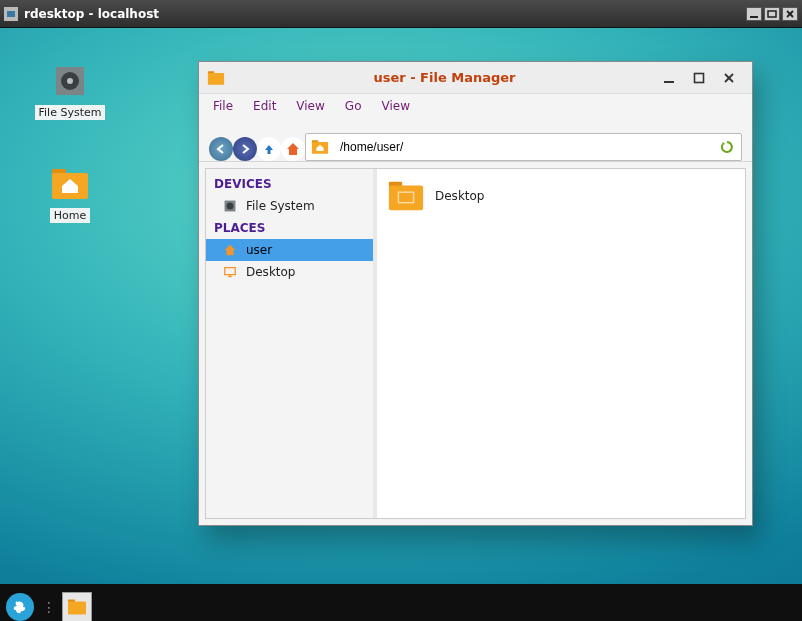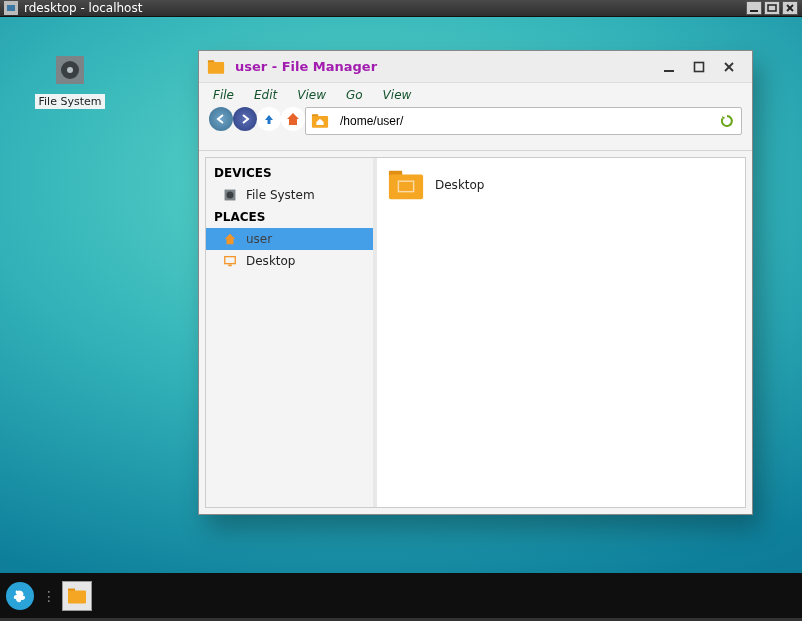--- a/index.html
+++ b/index.html
@@ -7,26 +7,26 @@
   font-family: "DejaVu Sans", "Liberation Sans", Arial, sans-serif;
   font-size: 12px;
   background: #333;
   width: 802px;
   height: 621px;
   overflow: hidden;
 }
 
 
 .outer-titlebar {
-  height: 17px;
+  height: 28px;
   background: linear-gradient(#4a4a4a, #2e2e2e);
   display: flex;
   align-items: center;
   color: #fff;
-  font-weight: normal;
+  font-weight: bold;
   font-size: 12px;
   padding: 0 4px;
   border-bottom: 1px solid #111;
 }
 .outer-titlebar .icon-slot {
   width: 14px; height: 14px; background:#bbb; margin-right:6px;
   display:flex;align-items:center;justify-content:center;
 }
 .outer-titlebar .spacer { flex:1; }
 .outer-btn {
@@ -79,47 +79,46 @@
   display:flex; align-items:center;
   padding: 0 8px;
   border-bottom: 1px solid #ddd;
 }
 .fm-title-icon {
   width: 18px; height: 16px;
   margin-right: 10px;
 }
 .fm-title-text {
   flex:1;
-  text-align:left;
+  text-align:center;
   font-weight: bold;
   font-size: 13px;
-  color:#a21caf;
+  color:#c2410c;
 }
 .fm-win-btn {
   width: 30px; height: 24px;
   display:flex;align-items:center;justify-content:center;
   cursor:pointer;
 }
 
 .fm-menubar {
   height: 24px;
   display:flex; align-items:center;
   padding: 0 6px;
   gap: 4px;
 }
 .fm-menubar .menu-item {
   padding: 2px 8px;
   cursor:pointer;
-  color:#14532d;
-  font-style:italic;
+  color:#701a75;
 }
 
 .fm-toolbar {
   height: 44px;
-  display:flex; align-items:flex-start;
+  display:flex; align-items:flex-end;
   padding: 0 10px;
   border-bottom: 1px solid #d5d5d5;
 }
 .nav-btn {
   width: 24px; height: 24px;
   border-radius: 50%;
   display:flex;align-items:center;justify-content:center;
   cursor:pointer;
 }
 .loc-wrapper {
@@ -150,33 +149,33 @@
   width: 168px;
   background:#f4f4f4;
   border:1px solid #ccc;
   border-right:none;
   overflow:auto;
   padding-top:4px;
 }
 .side-head {
   font-weight:bold; font-size:12px;
   padding: 4px 8px;
-  color:#000000;
+  color:#4c1d95;
 }
 .side-item {
   display:flex; align-items:center;
   padding: 3px 8px 3px 16px;
   gap: 8px;
   cursor:pointer;
   font-size:12px;
   color:#222;
 }
 .side-item.selected {
   background:#449ee8;
-  color:#404040;
+  color:#000000;
 }
 .side-item .icon {
   width:16px; height:16px;
   display:flex;align-items:center;justify-content:center;
 }
 
 .splitter {
   width:4px; background:#e8e8e8;
   border-top:1px solid #ccc;
   border-bottom:1px solid #ccc;
@@ -269,20 +268,30 @@
     <div class="img">
       <svg width="36" height="36" viewBox="0 0 36 36">
           <rect x="4" y="4" width="28" height="28" fill="#7d8488"></rect>
           <circle cx="18" cy="18" r="9" fill="#3a3f42"></circle>
           <circle cx="18" cy="18" r="3" fill="#b7c0c4"></circle>
         </svg>
     </div>
     <div class="label">File System</div>
   </div>
 
+  <div class="desktop-icon" style="left:30px; top:136px;">
+    <div class="img">
+      <svg class="folder" width="40" height="34" viewBox="0 0 40 34">
+          <rect class="tab" x="2" y="2" width="14" height="6" rx="1"></rect>
+          <rect class="back" x="2" y="6" width="36" height="26" rx="2"></rect>
+          <path d="M20 12 L28 19 L28 26 L12 26 L12 19 Z" fill="#fff"></path>
+        </svg>
+    </div>
+    <div class="label">Home</div>
+  </div>
 
   <div class="fm-window">
     <div class="fm-titlebar">
       <div class="fm-title-icon">
         <svg class="folder" width="18" height="16" viewBox="0 0 40 34">
             <rect class="tab" x="2" y="2" width="14" height="6" rx="1"></rect>
             <rect class="back" x="2" y="6" width="36" height="26" rx="2"></rect>
           </svg>
       </div>
       <div class="fm-title-text">user - File Manager</div>

